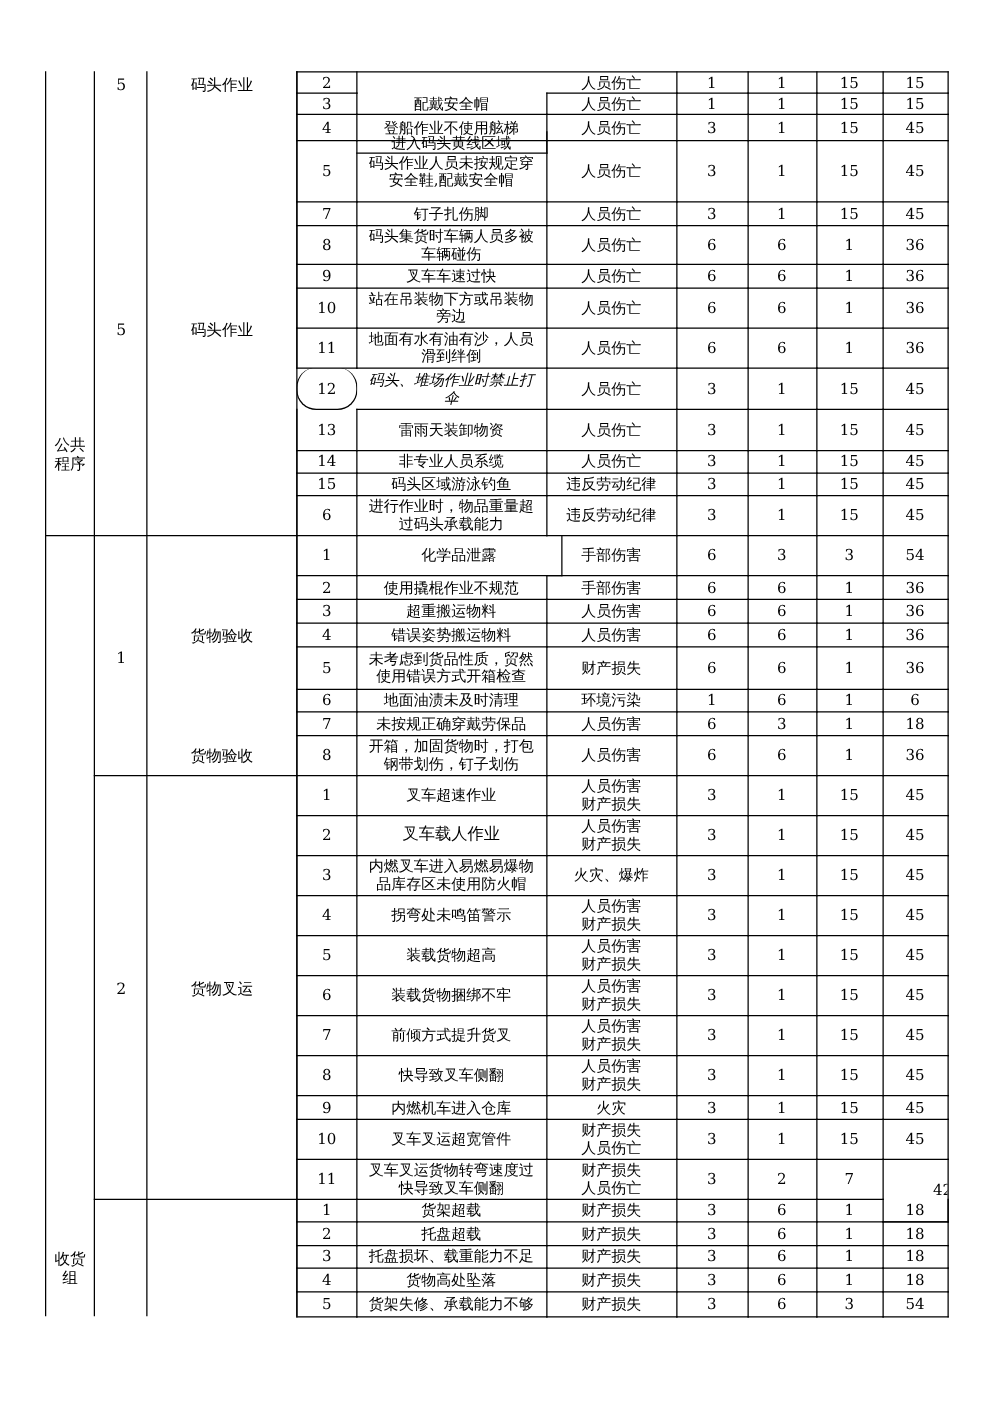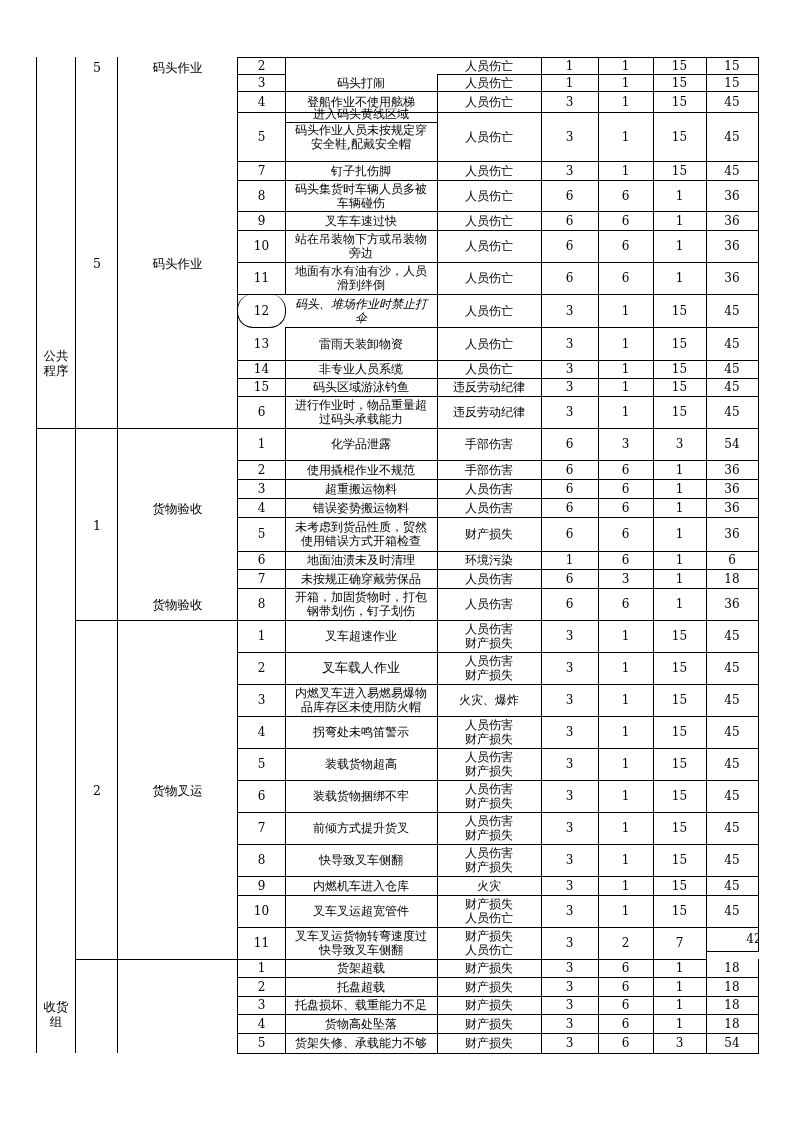--- a/index.html
+++ b/index.html
@@ -25,21 +25,21 @@
     <div class="hline" style="left: 75px; top: 959px; width: 162px;"></div>
     <div class="hline" style="left: 237px; top: 57px; width: 522px;"></div>
     <div class="cell" style="left: 237px; top: 57px; width: 49px; height: 18px; border-left: 1px solid rgb(0, 0, 0); font-size: 12px;">2</div>
     <div class="cell" style="left: 285px; top: 57px; width: 153px; height: 18px; border-left: none; font-size: 12px; margin-top: 48px;">进入码头黄线区域</div>
     <div class="cell" style="left: 437px; top: 57px; width: 105px; height: 18px; border-left: none; font-size: 12px;">人员伤亡</div>
     <div class="cell" style="left: 541px; top: 57px; width: 58px; height: 18px; border-left: none; font-size: 12px;">1</div>
     <div class="cell" style="left: 598px; top: 57px; width: 56px; height: 18px; border-left: none; font-size: 12px;">1</div>
     <div class="cell" style="left: 653px; top: 57px; width: 54px; height: 18px; border-left: none; font-size: 12px;">15</div>
     <div class="cell" style="left: 706px; top: 57px; width: 53px; height: 18px; border-left: none; font-size: 12px;">15</div>
     <div class="cell" style="left: 237px; top: 74px; width: 49px; height: 18px; border-left: 1px solid rgb(0, 0, 0); font-size: 12px;">3</div>
-    <div class="cell" style="left: 285px; top: 74px; width: 153px; height: 18px; border-left: none; font-size: 12px;">码头打闹</div>
+    <div class="cell" style="left: 285px; top: 74px; width: 153px; height: 18px; border-left: none; font-size: 12px;">配戴安全帽</div>
     <div class="cell" style="left: 437px; top: 74px; width: 105px; height: 18px; border-left: none; font-size: 12px;">人员伤亡</div>
     <div class="cell" style="left: 541px; top: 74px; width: 58px; height: 18px; border-left: none; font-size: 12px;">1</div>
     <div class="cell" style="left: 598px; top: 74px; width: 56px; height: 18px; border-left: none; font-size: 12px;">1</div>
     <div class="cell" style="left: 653px; top: 74px; width: 54px; height: 18px; border-left: none; font-size: 12px;">15</div>
     <div class="cell" style="left: 706px; top: 74px; width: 53px; height: 18px; border-left: none; font-size: 12px;">15</div>
     <div class="cell" style="left: 237px; top: 91px; width: 49px; height: 22px; border-left: 1px solid rgb(0, 0, 0); font-size: 12px;">4</div>
     <div class="cell" style="left: 285px; top: 91px; width: 153px; height: 22px; border-left: none; font-size: 12px;">登船作业不使用舷梯</div>
     <div class="cell" style="left: 437px; top: 91px; width: 105px; height: 22px; border-left: none; font-size: 12px;">人员伤亡</div>
     <div class="cell" style="left: 541px; top: 91px; width: 58px; height: 22px; border-left: none; font-size: 12px;">3</div>
     <div class="cell" style="left: 598px; top: 91px; width: 56px; height: 22px; border-left: none; font-size: 12px;">1</div>
@@ -122,21 +122,21 @@
     <div class="cell" style="left: 706px; top: 378px; width: 53px; height: 19px; border-left: none; font-size: 12px;">45</div>
     <div class="cell" style="left: 237px; top: 396px; width: 49px; height: 33px; border-left: 1px solid rgb(0, 0, 0); font-size: 12px;">6</div>
     <div class="cell" style="left: 285px; top: 396px; width: 153px; height: 33px; border-left: none; font-size: 12px;">进行作业时，物品重量超
 过码头承载能力</div>
     <div class="cell" style="left: 437px; top: 396px; width: 105px; height: 33px; border-left: none; font-size: 12px;">违反劳动纪律</div>
     <div class="cell" style="left: 541px; top: 396px; width: 58px; height: 33px; border-left: none; font-size: 12px;">3</div>
     <div class="cell" style="left: 598px; top: 396px; width: 56px; height: 33px; border-left: none; font-size: 12px;">1</div>
     <div class="cell" style="left: 653px; top: 396px; width: 54px; height: 33px; border-left: none; font-size: 12px;">15</div>
     <div class="cell" style="left: 706px; top: 396px; width: 53px; height: 33px; border-left: none; font-size: 12px;">45</div>
     <div class="cell" style="left: 237px; top: 428px; width: 49px; height: 33px; border-left: 1px solid rgb(0, 0, 0); font-size: 12px;">1</div>
-    <div class="cell" style="left: 285px; top: 428px; width: 153px; height: 33px; border-left: none; font-size: 12px;">化学品泄露</div>
+    <div class="cell" style="left: 285px; top: 428px; width: 165px; height: 33px; border-left: none; font-size: 12px;">化学品泄露</div>
     <div class="cell" style="left: 437px; top: 428px; width: 105px; height: 33px; border-left: none; font-size: 12px;">手部伤害</div>
     <div class="cell" style="left: 541px; top: 428px; width: 58px; height: 33px; border-left: none; font-size: 12px;">6</div>
     <div class="cell" style="left: 598px; top: 428px; width: 56px; height: 33px; border-left: none; font-size: 12px;">3</div>
     <div class="cell" style="left: 653px; top: 428px; width: 54px; height: 33px; border-left: none; font-size: 12px;">3</div>
     <div class="cell" style="left: 706px; top: 428px; width: 53px; height: 33px; border-left: none; font-size: 12px;">54</div>
     <div class="cell" style="left: 237px; top: 460px; width: 49px; height: 20px; border-left: 1px solid rgb(0, 0, 0); font-size: 12px;">2</div>
     <div class="cell" style="left: 285px; top: 460px; width: 153px; height: 20px; border-left: none; font-size: 12px;">使用撬棍作业不规范</div>
     <div class="cell" style="left: 437px; top: 460px; width: 105px; height: 20px; border-left: none; font-size: 12px;">手部伤害</div>
     <div class="cell" style="left: 541px; top: 460px; width: 58px; height: 20px; border-left: none; font-size: 12px;">6</div>
     <div class="cell" style="left: 598px; top: 460px; width: 56px; height: 20px; border-left: none; font-size: 12px;">6</div>
@@ -266,21 +266,21 @@
     <div class="cell" style="left: 653px; top: 895px; width: 54px; height: 33px; border-left: none; font-size: 12px;">15</div>
     <div class="cell" style="left: 706px; top: 895px; width: 53px; height: 33px; border-left: none; font-size: 12px;">45</div>
     <div class="cell" style="left: 237px; top: 927px; width: 49px; height: 33px; border-left: 1px solid rgb(0, 0, 0); font-size: 12px;">11</div>
     <div class="cell" style="left: 285px; top: 927px; width: 153px; height: 33px; border-left: none; font-size: 12px;">叉车叉运货物转弯速度过
 快导致叉车侧翻</div>
     <div class="cell" style="left: 437px; top: 927px; width: 105px; height: 33px; border-left: none; font-size: 12px;">财产损失
 人员伤亡</div>
     <div class="cell" style="left: 541px; top: 927px; width: 58px; height: 33px; border-left: none; font-size: 12px;">3</div>
     <div class="cell" style="left: 598px; top: 927px; width: 56px; height: 33px; border-left: none; font-size: 12px;">2</div>
     <div class="cell" style="left: 653px; top: 927px; width: 54px; height: 33px; border-left: none; font-size: 12px;">7</div>
-    <div class="cell" style="left: 706px; top: 927px; width: 53px; height: 25px; border-left: none; font-size: 12px; padding-left: 44px;">42</div>
+    <div class="cell" style="left: 706px; top: 927px; width: 53px; height: 51px; border-left: none; font-size: 12px; padding-left: 44px;">42</div>
     <div class="cell" style="left: 237px; top: 959px; width: 49px; height: 19px; border-left: 1px solid rgb(0, 0, 0); font-size: 12px;">1</div>
     <div class="cell" style="left: 285px; top: 959px; width: 153px; height: 19px; border-left: none; font-size: 12px;">货架超载</div>
     <div class="cell" style="left: 437px; top: 959px; width: 105px; height: 19px; border-left: none; font-size: 12px;">财产损失</div>
     <div class="cell" style="left: 541px; top: 959px; width: 58px; height: 19px; border-left: none; font-size: 12px;">3</div>
     <div class="cell" style="left: 598px; top: 959px; width: 56px; height: 19px; border-left: none; font-size: 12px;">6</div>
     <div class="cell" style="left: 653px; top: 959px; width: 54px; height: 19px; border-left: none; font-size: 12px;">1</div>
     <div class="cell" style="left: 706px; top: 959px; width: 53px; height: 19px; border-left: none; font-size: 12px;">18</div>
     <div class="cell" style="left: 237px; top: 977px; width: 49px; height: 20px; border-left: 1px solid rgb(0, 0, 0); font-size: 12px;">2</div>
     <div class="cell" style="left: 285px; top: 977px; width: 153px; height: 20px; border-left: none; font-size: 12px;">托盘超载</div>
     <div class="cell" style="left: 437px; top: 977px; width: 105px; height: 20px; border-left: none; font-size: 12px;">财产损失</div>

